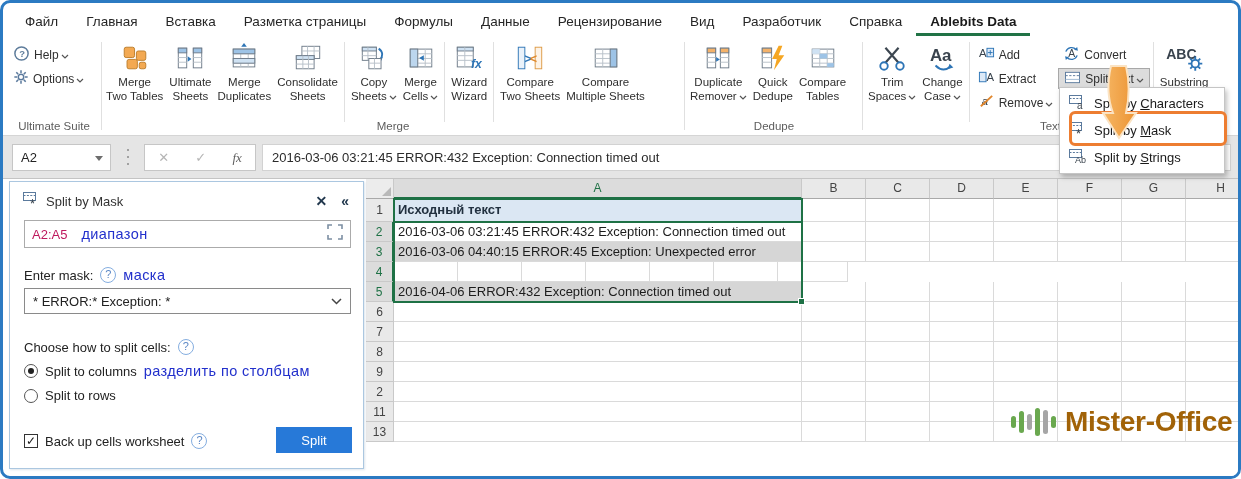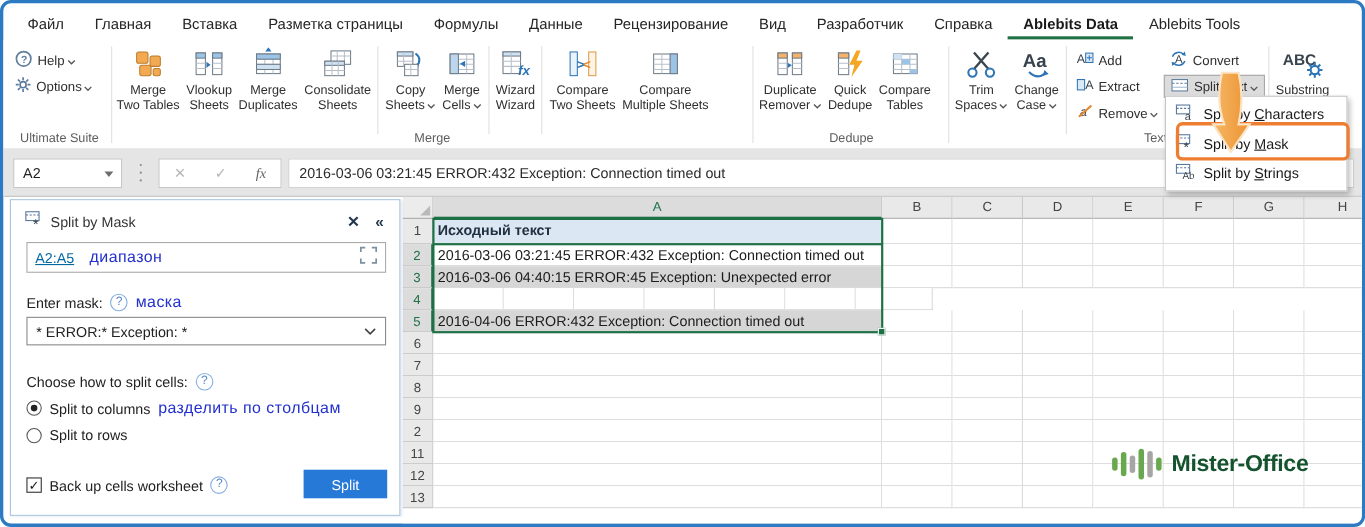--- a/index.html
+++ b/index.html
@@ -38,21 +38,21 @@
   #fxbox .fb-fx { color:#5f5f5f; font-size:13px; font-family:"Liberation Serif",serif; font-style:italic; }
   #formulafield { position:absolute; left:259px; top:8px; right:7px; height:27px; background:#fff; border:1px solid #d2d2d2; font-size:13px; color:#2b2b2b; display:flex; align-items:center; padding-left:9px; white-space:nowrap; overflow:hidden; }
 
   
   #pane { position:absolute; left:6px; top:178px; width:355px; height:288px; background:#fff; border:1px solid #abc7e0; box-shadow:1px 1px 2px rgba(120,150,180,.25); z-index:10; }
   #pane-header { position:absolute; left:12px; top:9px; right:10px; height:20px; display:flex; align-items:center; gap:6px; }
   #pane-title { font-size:13px; color:#333; }
   #pane-header .spacer { flex:1; }
   .pane-hbtn { font-size:14px; font-weight:bold; color:#22384e; cursor:default; padding:0 4px; }
   #range-box { position:absolute; left:14px; top:38px; width:327px; height:28px; border:1px solid #ababab; display:flex; align-items:center; padding:0 7px; gap:14px; }
-  #range-value { font-size:13px; color:#0369a1;text-decoration:underline; }
+  #range-value { font-size:13px; color:#be185d; }
   .annotation { font-size:14.5px; color:#2230cc; letter-spacing:.4px; }
   #range-box .spacer { flex:1; }
   .label-row { position:absolute; display:flex; align-items:center; gap:7px; font-size:13px; color:#222; }
   #mask-row { left:14px; top:85px; }
   #mask-combo { position:absolute; left:14px; top:106px; width:327px; height:26px; border:1px solid #8a8a8a; display:flex; align-items:center; padding:0 8px; font-size:13px; color:#222; }
   #mask-combo .spacer { flex:1; }
   #choose-row { left:14px; top:157px; }
   .radio-row { position:absolute; display:flex; align-items:center; gap:7px; font-size:13px; color:#222; }
   #radio-cols-row { left:14px; top:181px; }
   #radio-rows-row { left:14px; top:206px; }
@@ -77,21 +77,21 @@
   .cell.a1 { background:#dbe7f3; font-weight:bold; color:#223140; }
   .cell.fillsel { background:#d6d6d6; }
   #sel-outline { position:absolute; border:2px solid #1e7145; z-index:3; pointer-events:none; }
   #sel-divider { position:absolute; height:2px; background:#1e7145; z-index:3; pointer-events:none; }
   #fill-handle { position:absolute; width:7px; height:7px; background:#1e7145; border:1px solid #fff; z-index:4; }
 
   
   #logo { position:absolute; left:1008px; top:398px; height:42px; display:flex; align-items:center; gap:9px; z-index:5; }
   #logo-bars { display:flex; align-items:center; gap:3px; }
   #logo-bars i { display:block; width:5px; border-radius:3px; }
-  #logo-text { font-size:21px; font-weight:bold; color:#14532d; letter-spacing:-0.3px; }
+  #logo-text { font-size:28px; font-weight:bold; color:#a16207; letter-spacing:-0.3px; }
 
   
   #splitmenu { position:absolute; left:1056px; top:84px; width:166px; background:#fff; border:1px solid #c5c5c5; box-shadow:2px 3px 5px rgba(0,0,0,.25); z-index:40; padding:2px 0; }
   .mitem { height:27px; display:flex; align-items:center; gap:8px; padding:0 10px 0 8px; font-size:13px; color:#1a1a1a; white-space:nowrap; }
   #menu-ring { position:absolute; left:1066px; top:108px; width:158px; height:35px; border:3px solid #ed7d31; border-radius:6px; z-index:45; pointer-events:none; }
   #callout-arrow { position:absolute; left:1092px; top:62px; z-index:50; pointer-events:none; }
 
   svg text { font-family:"Liberation Sans",sans-serif; }
 </style>
 </head>
@@ -105,21 +105,20 @@
         <div class="tab">Главная</div>
         <div class="tab">Вставка</div>
         <div class="tab">Разметка страницы</div>
         <div class="tab">Формулы</div>
         <div class="tab">Данные</div>
         <div class="tab">Рецензирование</div>
         <div class="tab">Вид</div>
         <div class="tab">Разработчик</div>
         <div class="tab">Справка</div>
         <div class="tab active">Ablebits Data</div>
-        <div class="tab">Ablebits Tools</div>
       </div>
 
     <div id="ribbon">
         <div class="rgroup" style="left: 5px; width: 92px;">
           <div class="rgroup-content">
             <div class="stackcol">
               <div class="smallbtn">
                 <span><svg width="17" height="17" viewBox="0 0 18 18">
                     <circle cx="9" cy="9" r="7" fill="none" stroke="#5f7d9c" stroke-width="1.6"></circle>
                     <text x="6.5" y="13" font-size="10" font-weight="bold" fill="#5f7d9c">?</text>
@@ -168,21 +167,21 @@
                   <rect x="3.5" y="5.5" width="9" height="21" fill="#fff" stroke="#6e7b88"></rect>
                   <rect x="3.5" y="5.5" width="9" height="5" fill="#9dc3e6" stroke="#6e7b88"></rect>
                   <path d="M3.5 15.5h9M3.5 20.5h9" stroke="#b7c0c9"></path>
                   <rect x="19.5" y="5.5" width="9" height="21" fill="#fff" stroke="#6e7b88"></rect>
                   <rect x="19.5" y="5.5" width="9" height="5" fill="#9dc3e6" stroke="#6e7b88"></rect>
                   <path d="M19.5 15.5h9M19.5 20.5h9" stroke="#b7c0c9"></path>
                   <path d="M13.5 14l4 3-4 3z" fill="#2e75b6"></path>
                 </svg>
               </span>
               <div class="blabel">
-                <div>Vlookup</div>
+                <div>Ultimate</div>
                 <div>Sheets</div>
               </div>
             </div>
             <div class="bigbtn">
               <span class="bicon">
                 <svg width="30" height="30" viewBox="0 0 32 32">
                   <rect x="4.5" y="6.5" width="23" height="19" fill="#fff" stroke="#6e7b88"></rect>
                   <path d="M4.5 11.5h23M4.5 16.5h23M4.5 21.5h23M12.5 6.5v19M20.5 6.5v19" stroke="#b7c0c9" fill="none"></path>
                   <rect x="4.5" y="6.5" width="23" height="5" fill="#9dc3e6" stroke="#6e7b88"></rect>
                   <rect x="4.5" y="16.5" width="23" height="5" fill="#cfe2f3" stroke="#6e7b88"></rect>
@@ -593,31 +592,20 @@
           <div class="cell" style="width: 408px; line-height: 19px;"></div>
           <div class="cell" style="width: 64px; line-height: 19px;"></div>
           <div class="cell" style="width: 64px; line-height: 19px;"></div>
           <div class="cell" style="width: 64px; line-height: 19px;"></div>
           <div class="cell" style="width: 64px; line-height: 19px;"></div>
           <div class="cell" style="width: 64px; line-height: 19px;"></div>
           <div class="cell" style="width: 64px; line-height: 19px;"></div>
           <div class="cell" style="width: 70px; line-height: 19px;"></div>
         </div>
         <div class="grow" style="height: 20px;">
-          <div class="rhead" style="line-height: 20px;">12</div>
-          <div class="cell" style="width: 408px; line-height: 19px;"></div>
-          <div class="cell" style="width: 64px; line-height: 19px;"></div>
-          <div class="cell" style="width: 64px; line-height: 19px;"></div>
-          <div class="cell" style="width: 64px; line-height: 19px;"></div>
-          <div class="cell" style="width: 64px; line-height: 19px;"></div>
-          <div class="cell" style="width: 64px; line-height: 19px;"></div>
-          <div class="cell" style="width: 64px; line-height: 19px;"></div>
-          <div class="cell" style="width: 70px; line-height: 19px;"></div>
-        </div>
-        <div class="grow" style="height: 20px;">
           <div class="rhead" style="line-height: 20px;">13</div>
           <div class="cell" style="width: 408px; line-height: 19px;"></div>
           <div class="cell" style="width: 64px; line-height: 19px;"></div>
           <div class="cell" style="width: 64px; line-height: 19px;"></div>
           <div class="cell" style="width: 64px; line-height: 19px;"></div>
           <div class="cell" style="width: 64px; line-height: 19px;"></div>
           <div class="cell" style="width: 64px; line-height: 19px;"></div>
           <div class="cell" style="width: 64px; line-height: 19px;"></div>
           <div class="cell" style="width: 70px; line-height: 19px;"></div>
         </div>

